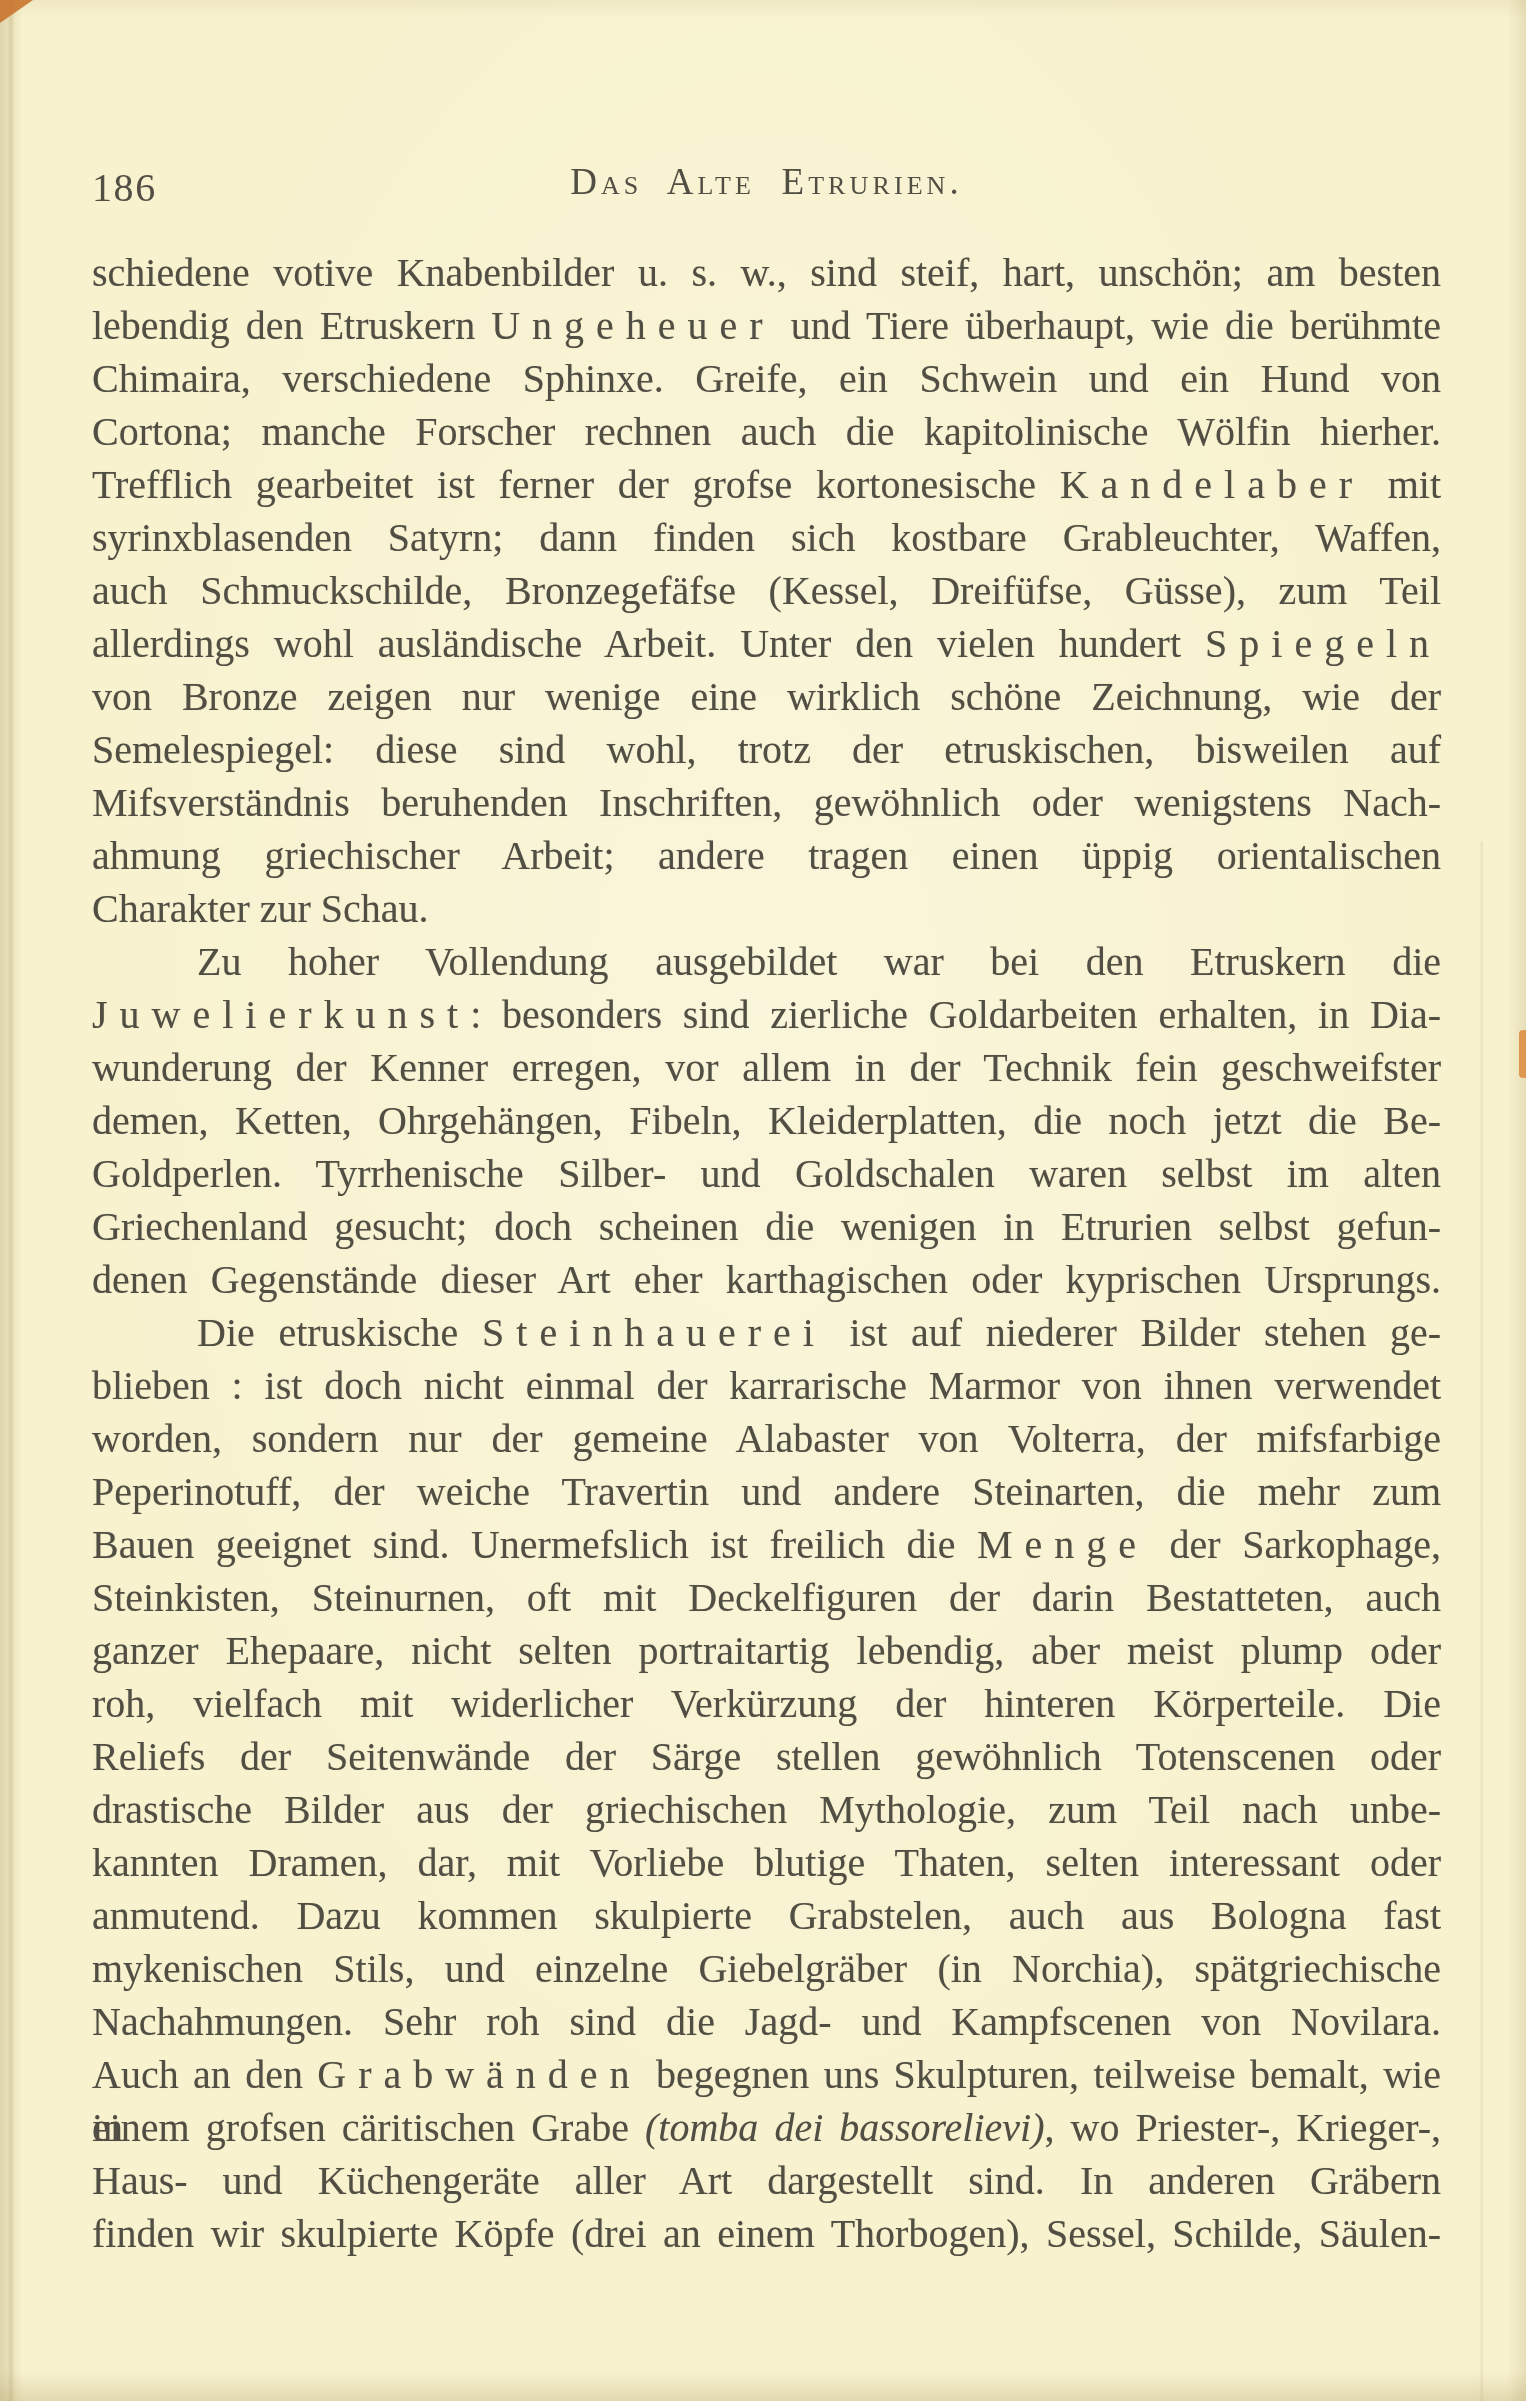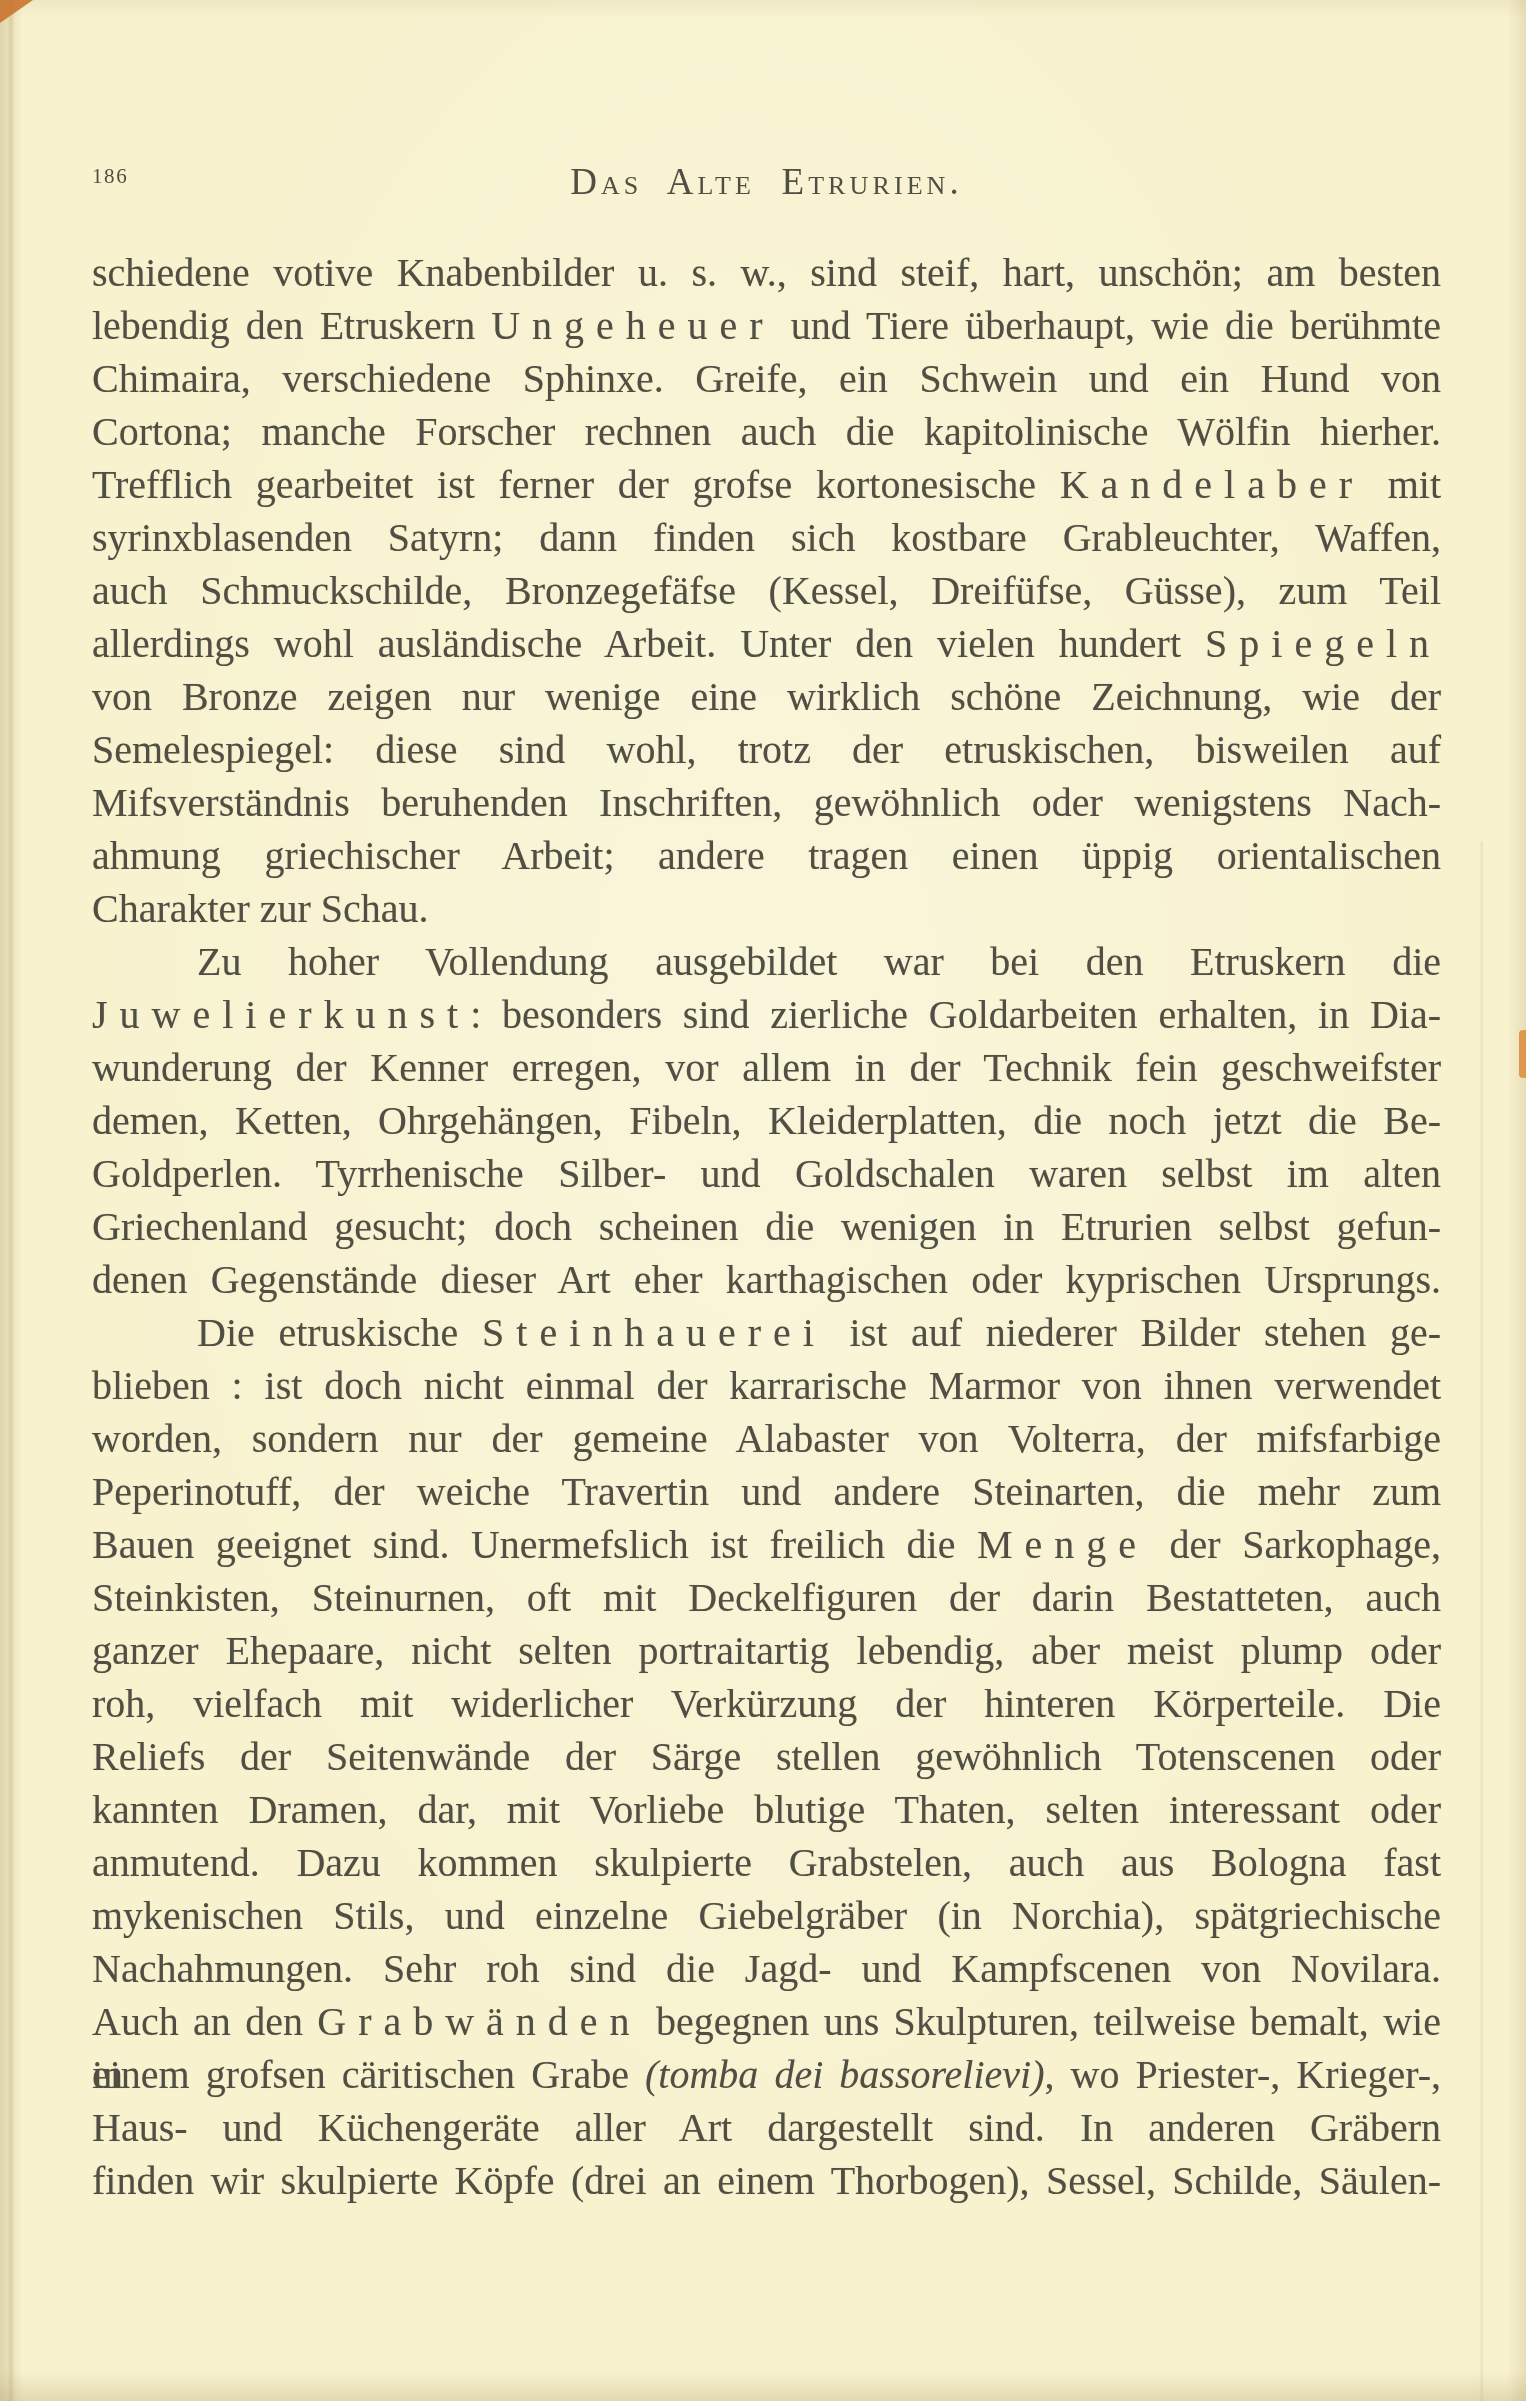--- a/index.html
+++ b/index.html
@@ -32,21 +32,21 @@
     clip-path: polygon(0 0, 100% 0, 0 100%);
     opacity: 0.9;
   }
   .edge-mark {
     position: absolute; right: 0; top: 1030px; width: 8.2px; height: 48px;
     background: #dd8b3c; border-radius: 4.1px 0 0 4.1px; opacity: 0.85;
   }
   .header-row { position: absolute; top: 160px; left: 92px; width: 1349px; height: 41px; }
   .page-number {
     position: absolute; left: 0; top: 4.1px;
-    font-size: 21px; letter-spacing: 1.6px;
+    font-size: 40px; letter-spacing: 1.6px;
   }
   .running-title {
     position: absolute; left: 0; right: 0; top: 0; text-align: center;
     font-variant: small-caps;
     font-size: 37px; letter-spacing: 4.1px; word-spacing: 13px;
   }
   .body-text { position: absolute; left: 92px; top: 246px; width: 1349px; }
   .line {
     height: 53px; line-height: 53px; font-size: 40px;
     text-align: justify; text-align-last: justify;
@@ -100,20 +100,21 @@
       <div>
         <div class="line indent"><span>Die etruskische </span><span class="sperr">Steinhauerei</span><span> ist auf niederer Bilder stehen ge-</span></div>
         <div class="line"><span>blieben : ist doch nicht einmal der karrarische Marmor von ihnen verwendet</span></div>
         <div class="line"><span>worden, sondern nur der gemeine Alabaster von Volterra, der mifsfarbige</span></div>
         <div class="line"><span>Peperinotuff, der weiche Travertin und andere Steinarten, die mehr zum</span></div>
         <div class="line"><span>Bauen geeignet sind. Unermefslich ist freilich die </span><span class="sperr">Menge</span><span> der Sarkophage,</span></div>
         <div class="line"><span>Steinkisten, Steinurnen, oft mit Deckelfiguren der darin Bestatteten, auch</span></div>
         <div class="line"><span>ganzer Ehepaare, nicht selten portraitartig lebendig, aber meist plump oder</span></div>
         <div class="line"><span>roh, vielfach mit widerlicher Verkürzung der hinteren Körperteile. Die</span></div>
         <div class="line"><span>Reliefs der Seitenwände der Särge stellen gewöhnlich Totenscenen oder</span></div>
+        <div class="line"><span>drastische Bilder aus der griechischen Mythologie, zum Teil nach unbe-</span></div>
         <div class="line"><span>kannten Dramen, dar, mit Vorliebe blutige Thaten, selten interessant oder</span></div>
         <div class="line"><span>anmutend. Dazu kommen skulpierte Grabstelen, auch aus Bologna fast</span></div>
         <div class="line"><span>mykenischen Stils, und einzelne Giebelgräber (in Norchia), spätgriechische</span></div>
         <div class="line"><span>Nachahmungen. Sehr roh sind die Jagd- und Kampfscenen von Novilara.</span></div>
         <div class="line"><span>Auch an den </span><span class="sperr">Grabwänden</span><span> begegnen uns Skulpturen, teilweise bemalt, wie in</span></div>
         <div class="line"><span>einem grofsen cäritischen Grabe </span><span class="ital">(tomba dei bassorelievi)</span><span>, wo Priester-, Krieger-,</span></div>
         <div class="line"><span>Haus- und Küchengeräte aller Art dargestellt sind. In anderen Gräbern</span></div>
         <div class="line"><span>finden wir skulpierte Köpfe (drei an einem Thorbogen), Sessel, Schilde, Säulen-</span></div>
       </div>
     </div>

